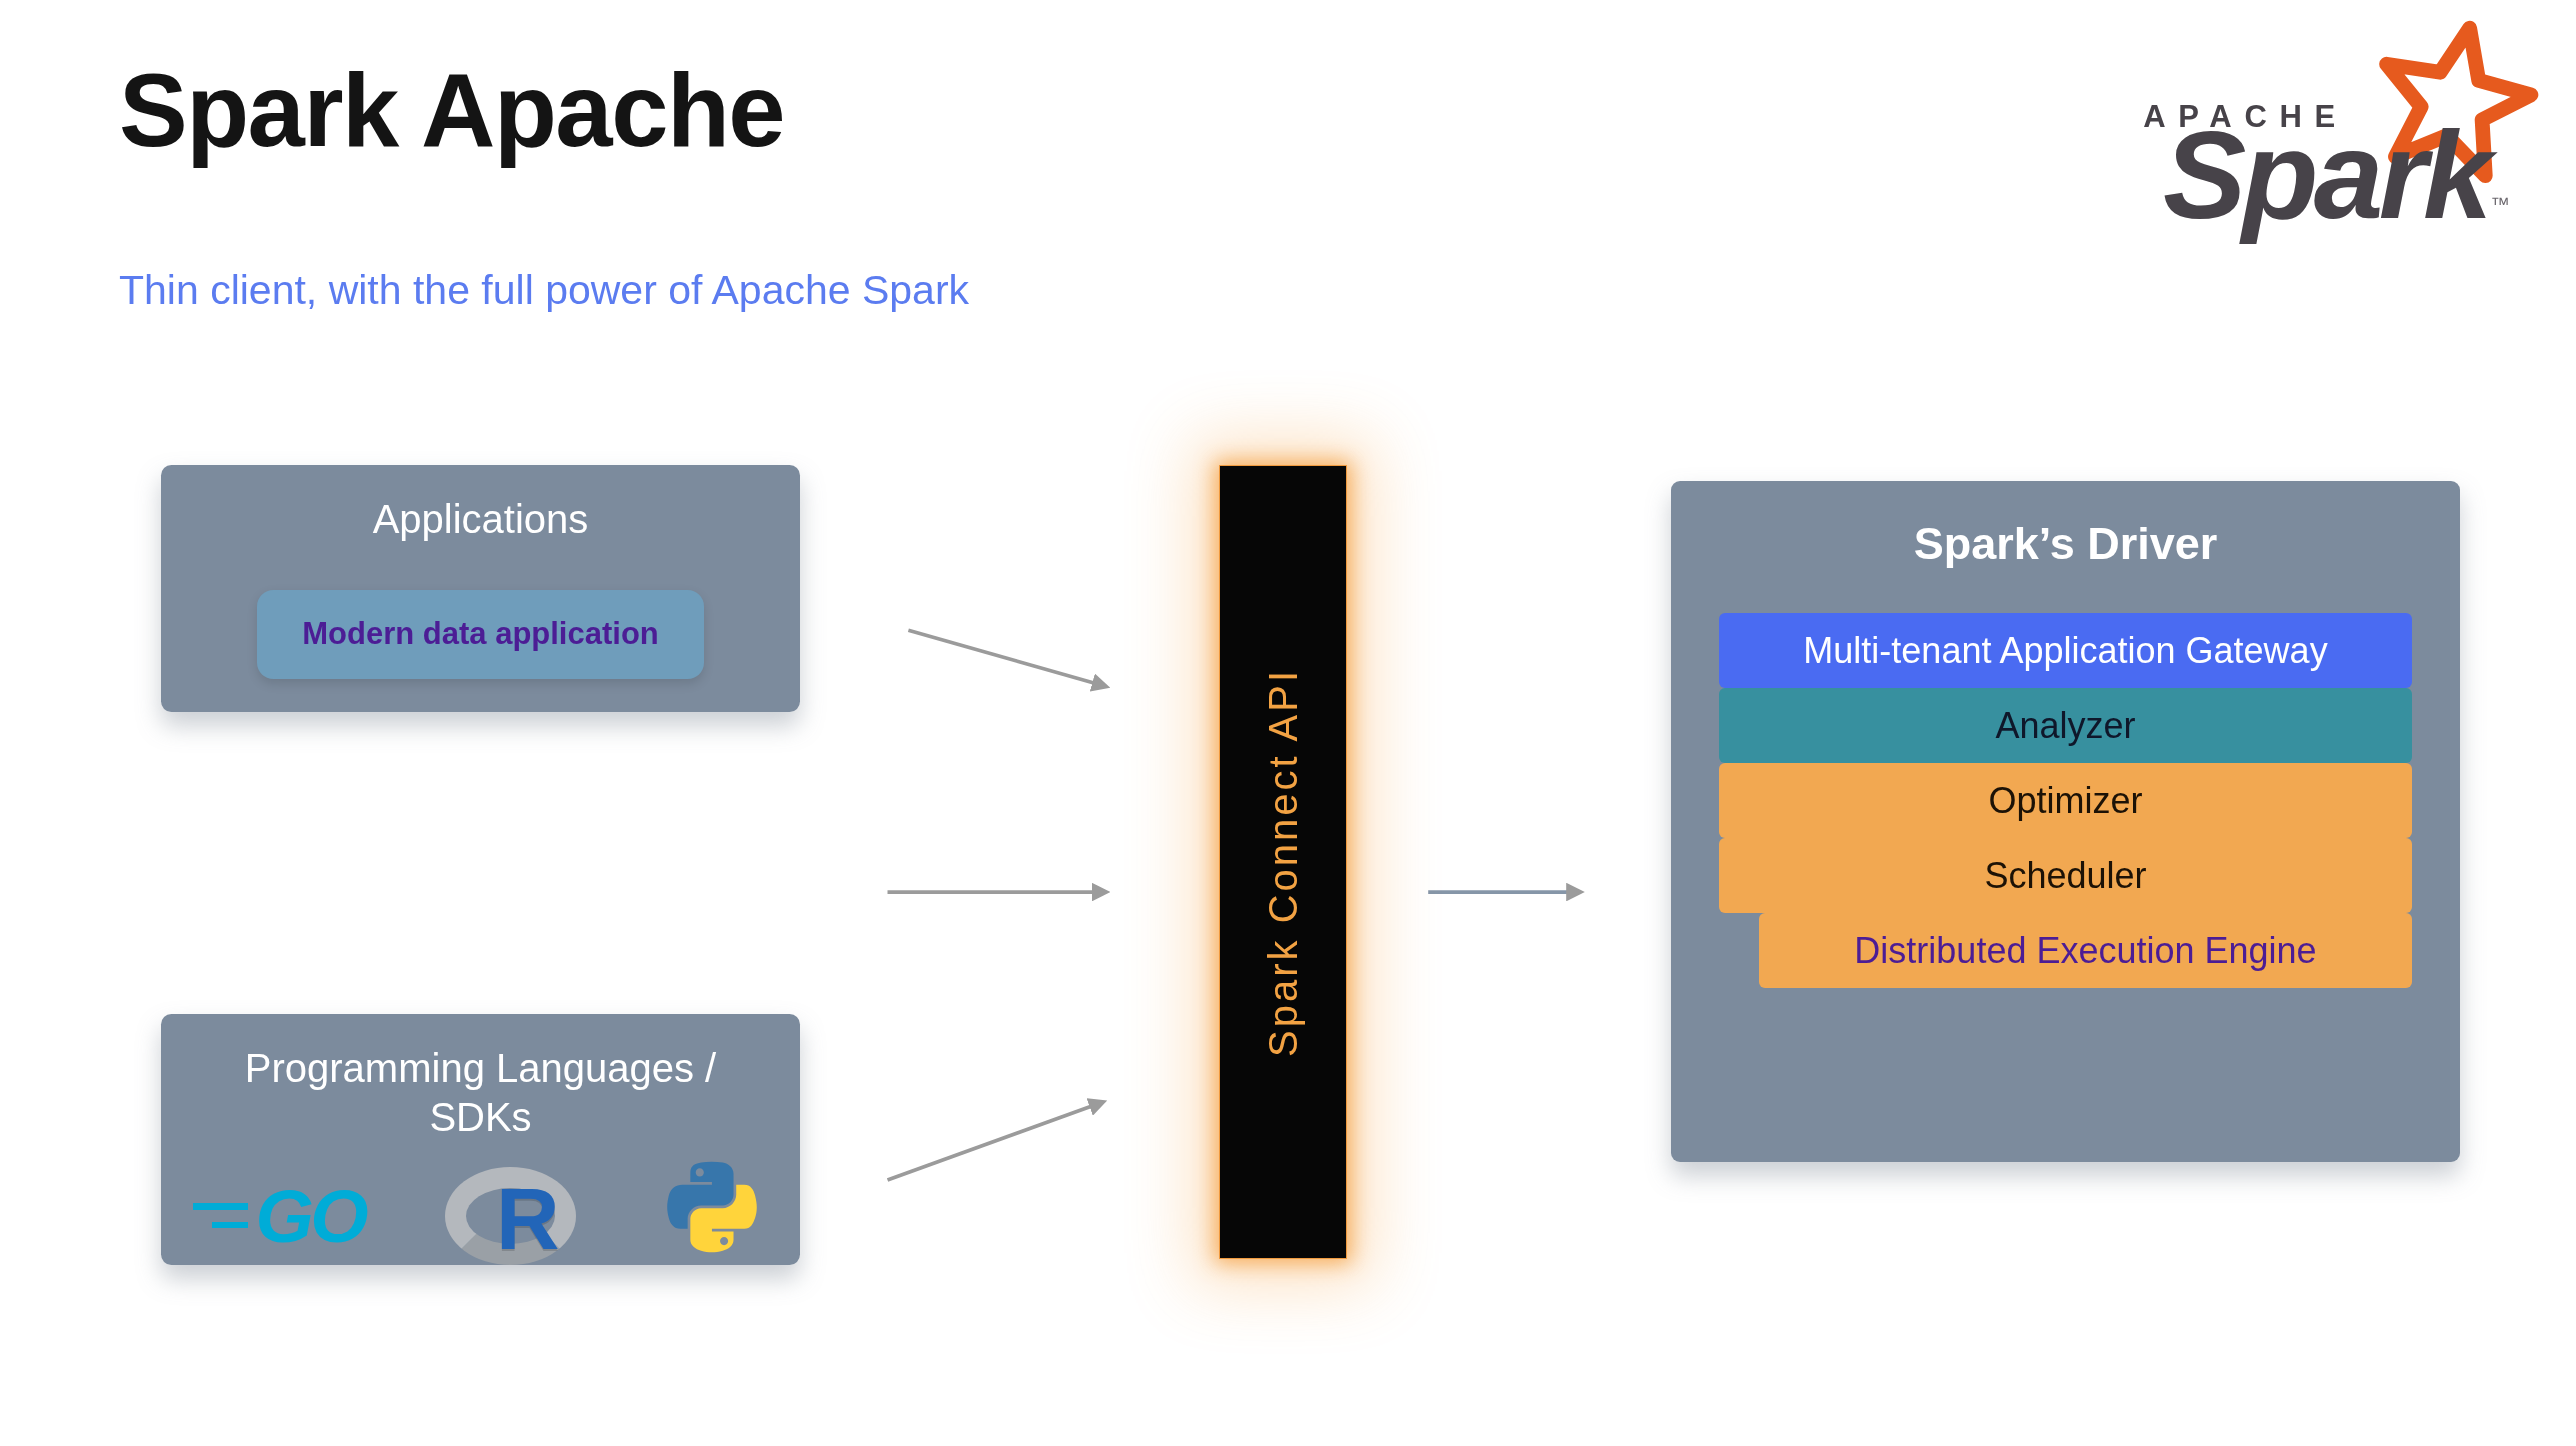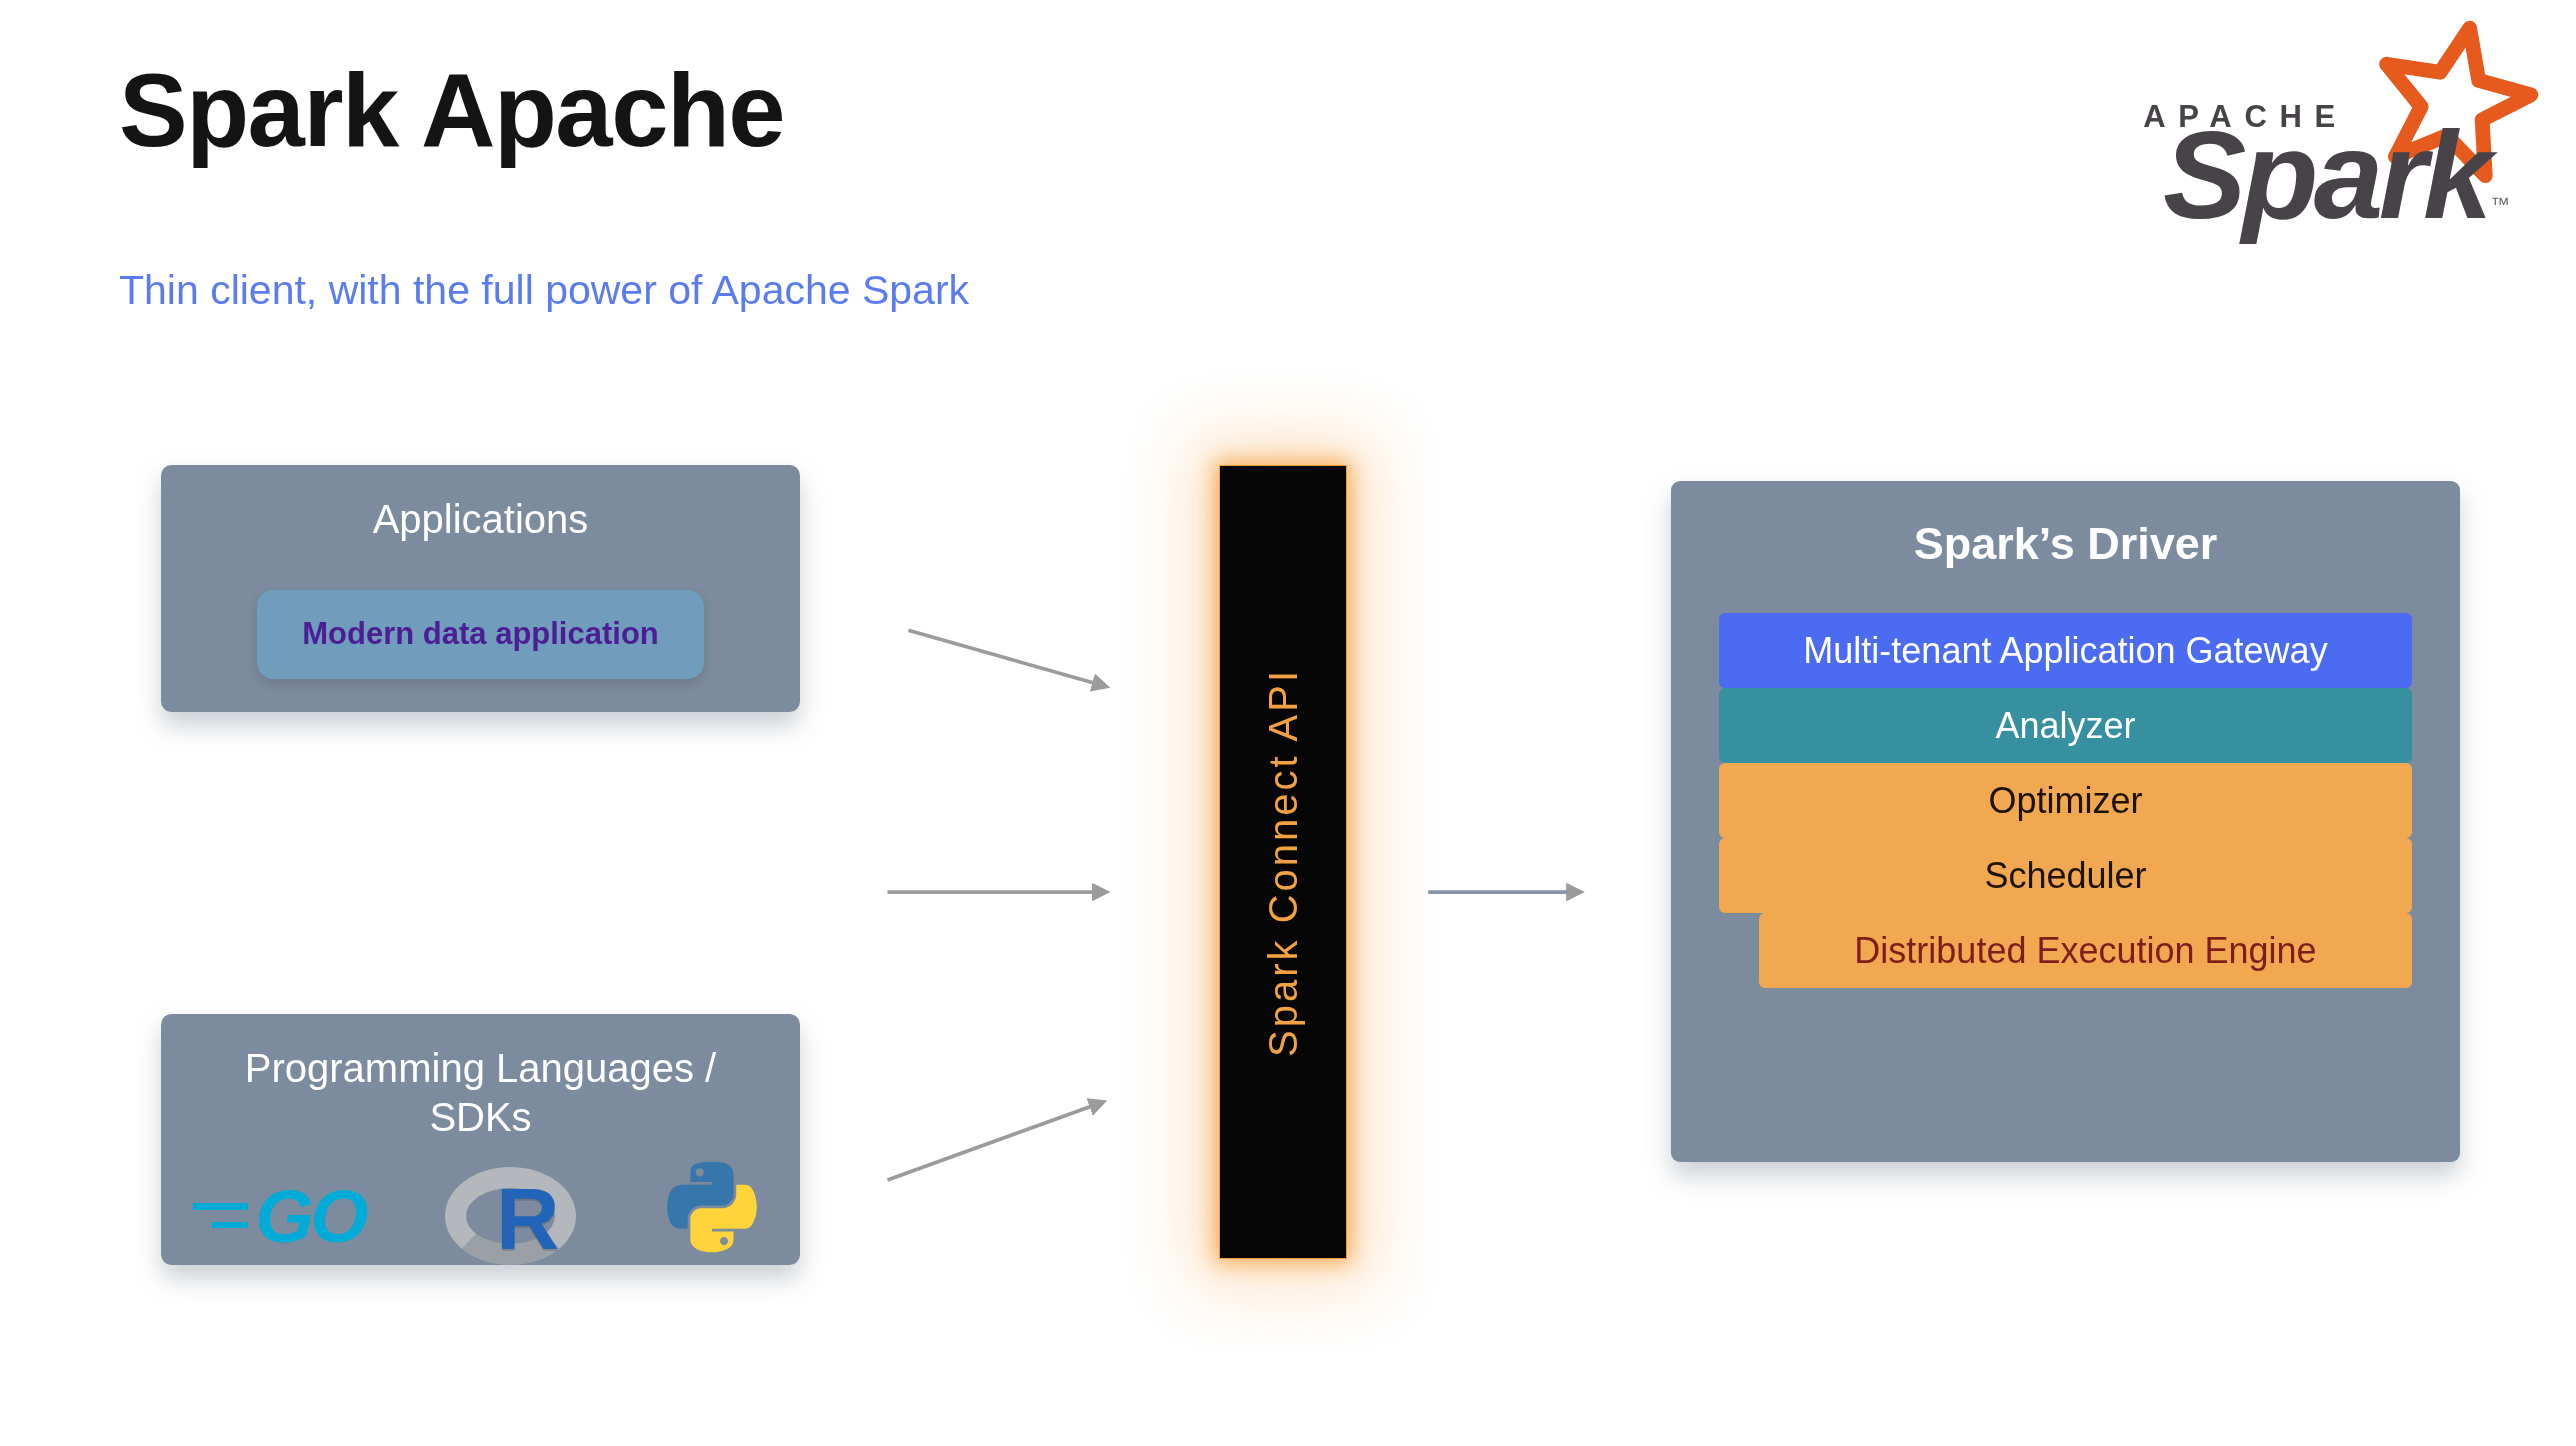--- a/index.html
+++ b/index.html
@@ -197,21 +197,21 @@
   </svg>
 
   <div class="connector">
     <span class="vlabel" style="color: rgb(242, 162, 67);">Spark Connect API</span>
   </div>
 
   <div class="driver">
     <div class="driver-title">Spark’s Driver</div>
     <div class="driver-rows">
       <div class="driver-row" style="background: rgb(74, 107, 242); color: rgb(255, 255, 255);">Multi-tenant Application Gateway</div>
-      <div class="driver-row" style="background: rgb(55, 144, 159); color: #ffffff;">Analyzer</div>
+      <div class="driver-row" style="background: rgb(55, 144, 159); color: #0f172a;">Analyzer</div>
       <div class="driver-row" style="background: rgb(242, 168, 81); color: rgb(28, 18, 6);">Optimizer</div>
       <div class="driver-row" style="background: rgb(242, 168, 81); color: rgb(28, 18, 6);">Scheduler</div>
-      <div class="driver-row" style="background: rgb(242, 168, 81); color: #7f1d1d; margin-left: 40px;">Distributed Execution Engine</div>
+      <div class="driver-row" style="background: rgb(242, 168, 81); color: #4c1d95; margin-left: 40px;">Distributed Execution Engine</div>
     </div>
   </div>
 
 </div>
 
 
 </body></html>

